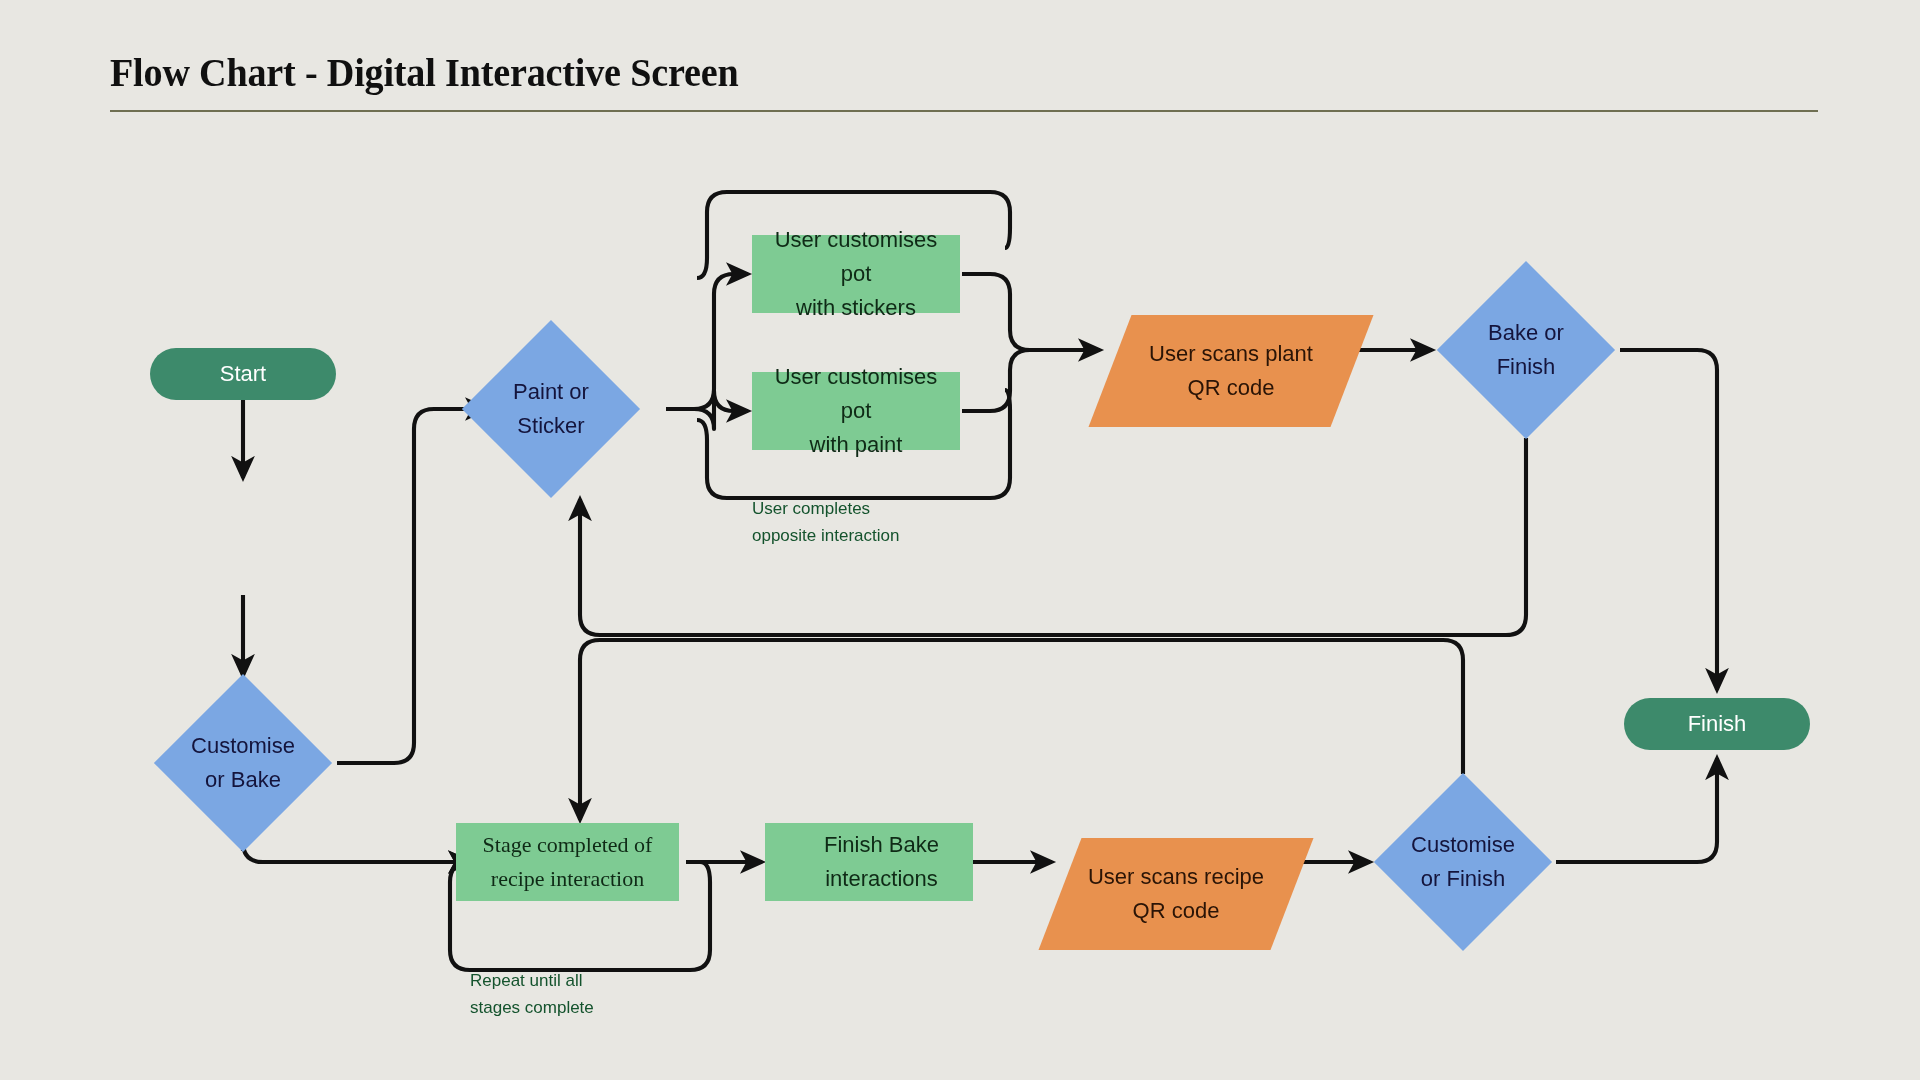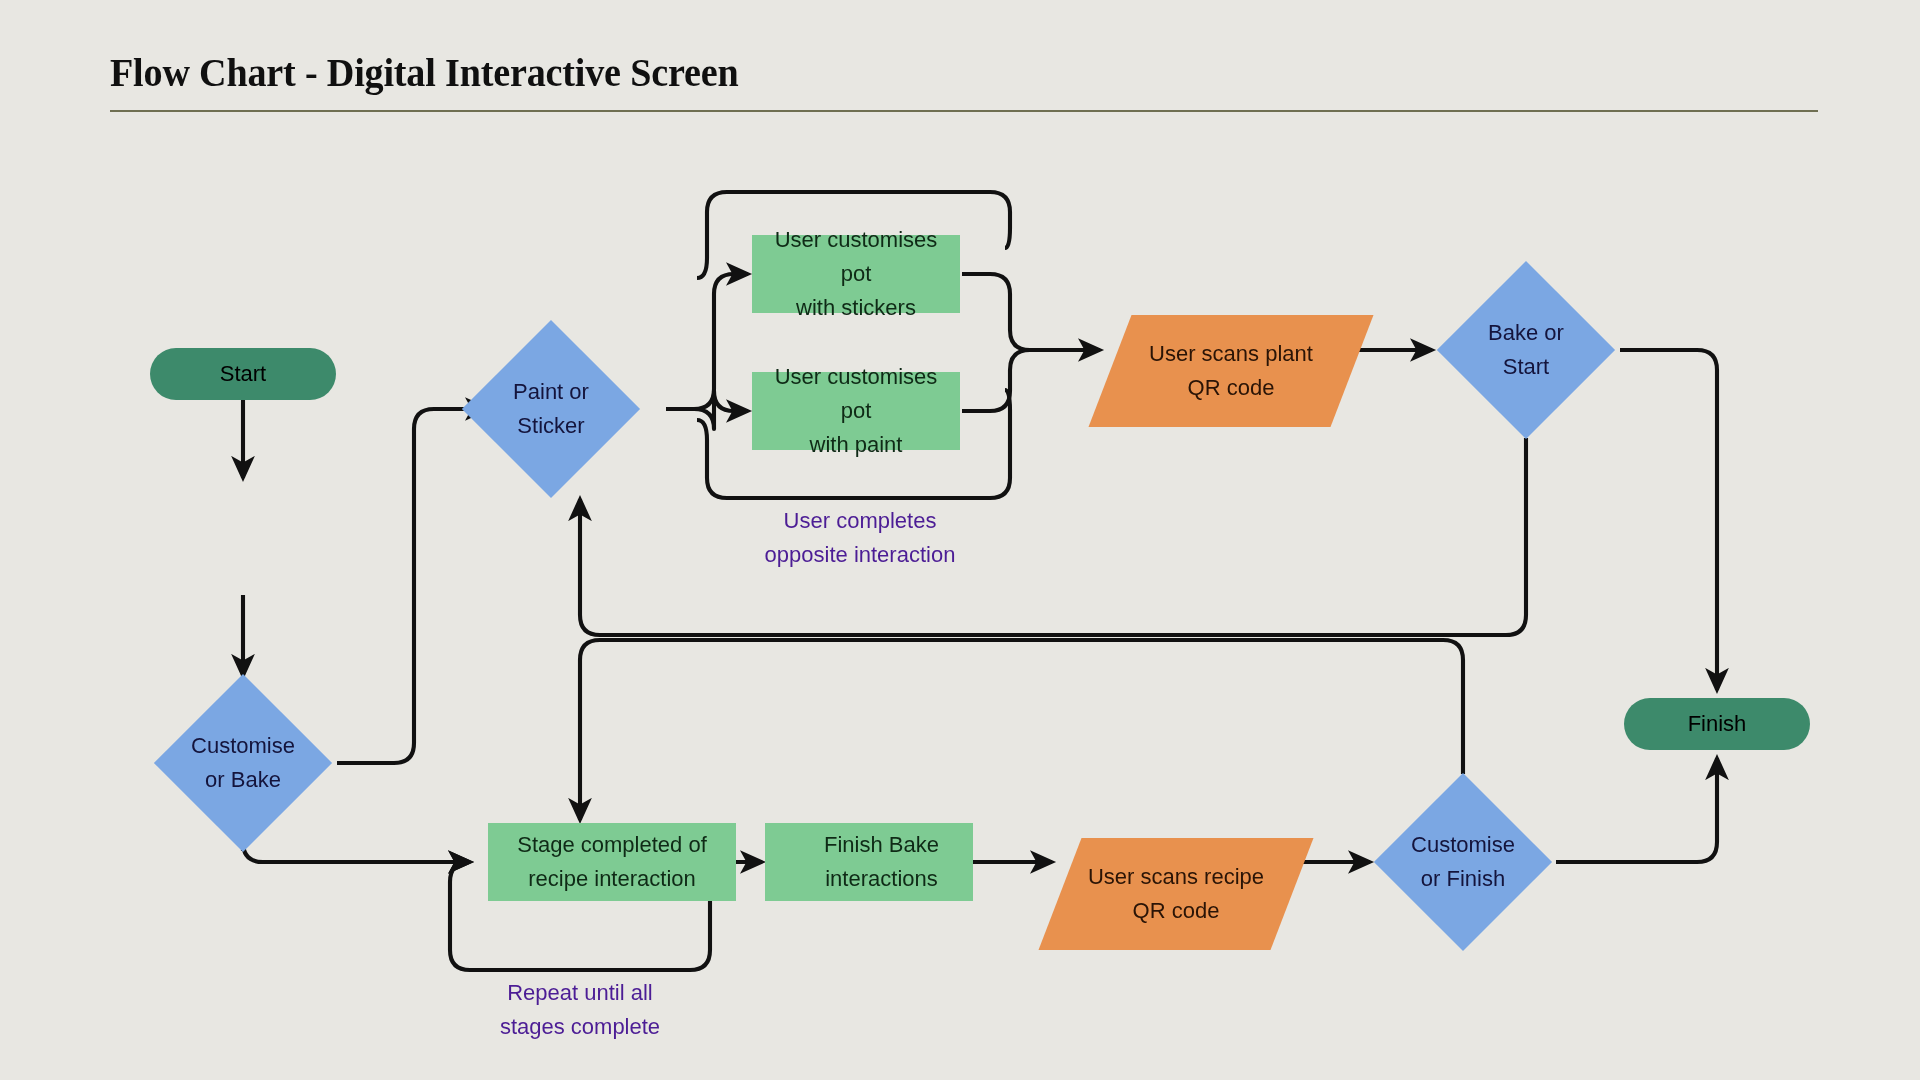--- a/index.html
+++ b/index.html
@@ -71,21 +71,21 @@
     position: relative;
     z-index: 2;
     padding: 0 6px;
     white-space: pre-line;
   }
 
   
   .terminator {
     background: #3d8a6b;
     border-radius: 26px;
-    color: #000000;
+    color: #ffffff;
   }
 
   
   .process {
     background: #7ecb93;
     color: #0f2a16;
   }
 
   
   .io {
@@ -111,24 +111,24 @@
     position: absolute;
     left: 0; top: 0; right: 0; bottom: 0;
     background: #7ba7e3;
     transform: rotate(45deg);
     z-index: 1;
   }
 
   
   .note {
     position: absolute;
-    color: #4c1d95;
-    font-size: 22px;
+    color: #14532d;
+    font-size: 17px;
     line-height: 1.55;
-    text-align: center;
+    text-align: left;
     white-space: pre-line;
   }
 </style>
 </head>
 <body>
 
 <div id="page">
 
   <div id="header">
     <div id="title">Flow Chart - Digital Interactive Screen</div>
@@ -207,28 +207,28 @@
 with paint</span>
   </div>
 
   <div class="node io" style="left:1110px; top:283px; width:242px; height:112px;">
     <span class="label">User scans plant
 QR code</span>
   </div>
 
   <div class="node decision" style="left:1463px; top:287px; width:126px; height:126px;">
     <span class="label">Bake or
-Start</span>
+Finish</span>
   </div>
 
   <div class="node terminator" style="left:1624px; top:698px; width:186px; height:52px;">
     <span class="label">Finish</span>
   </div>
 
-  <div class="node process" style="left:488px; top:823px; width:248px; height:78px;">
+  <div class="node process" style="left:456px; top:823px; width:223px; height:78px;font-family:Liberation Serif, serif;">
     <span class="label">Stage completed of
 recipe interaction</span>
   </div>
 
   <div class="node process" style="left:765px; top:823px; width:208px; height:78px;padding-left:25px;">
     <span class="label">Finish Bake
 interactions</span>
   </div>
 
   <div class="node io" style="left:1060px; top:806px; width:232px; height:112px;">

